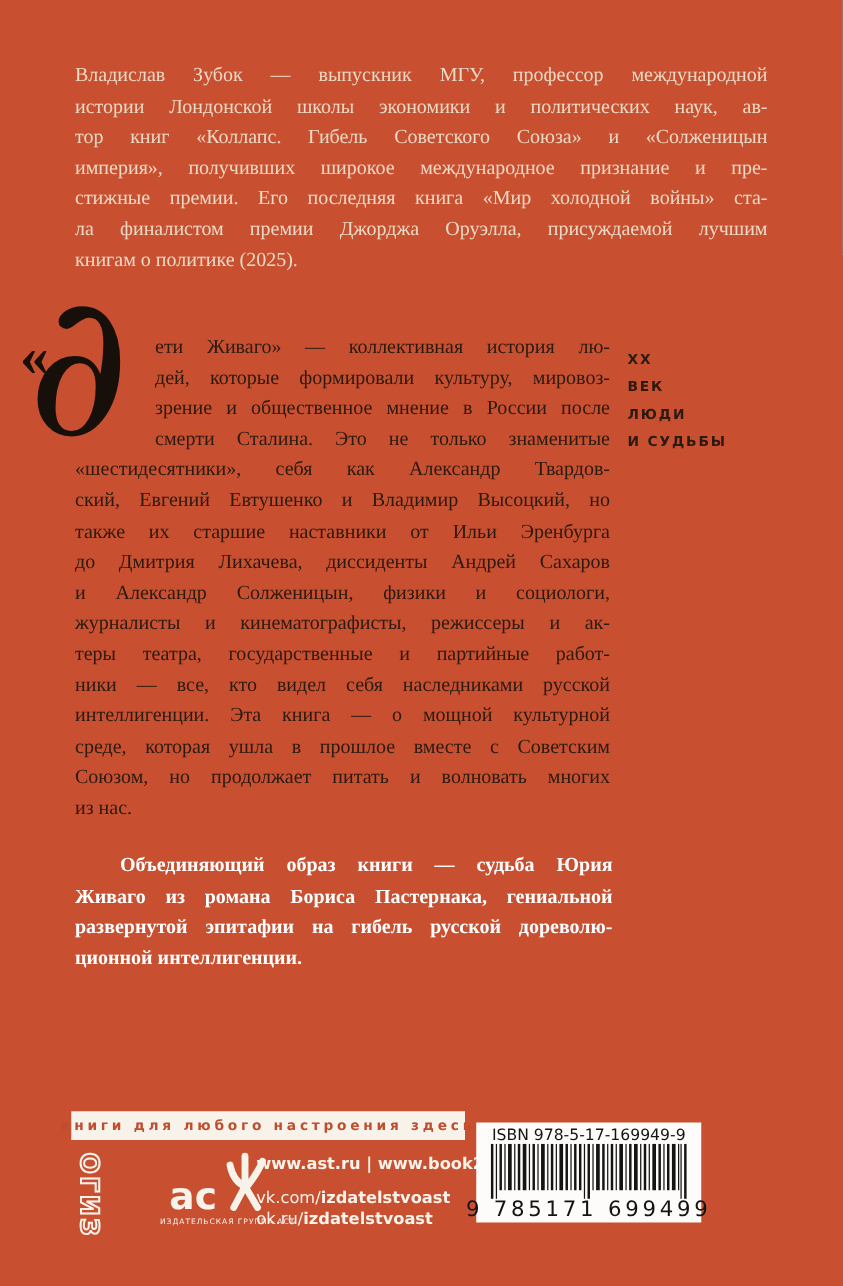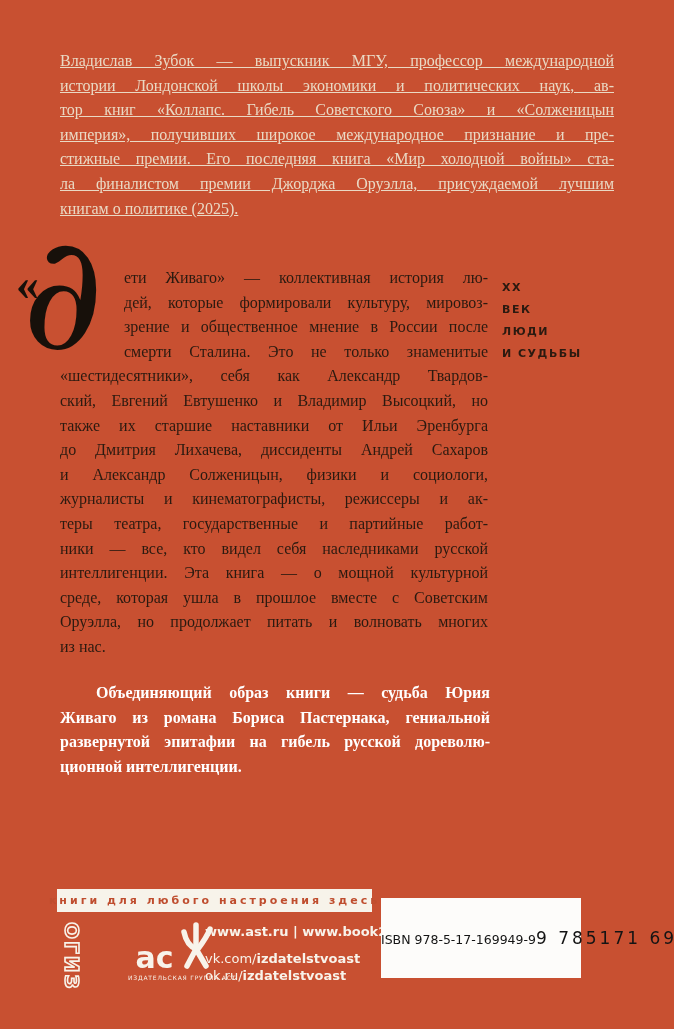--- a/index.html
+++ b/index.html
@@ -65,38 +65,38 @@
 
   .links {
     position:absolute; left:205px; top:924px;
     font-family:"DejaVu Sans","Liberation Sans",sans-serif; font-size:13px;
   }
   .links .l1 { font-weight:bold; margin-bottom:11px; }
   .links .lrow { line-height:17px; }
   .links b { font-weight:bold; }
 
   .barcode {
-    position:absolute; left:381px; top:898px; width:200px; height:80px;
-    display:flex; flex-direction:row; align-items:center; padding-top:2px;
+    position:absolute; left:381px; top:898px; width:180px; height:80px;
+    display:flex; flex-direction:column; align-items:center; padding-top:2px;
   }
   .isbn {
     font-family:"DejaVu Sans","Liberation Sans",sans-serif;
     font-size:12.5px; line-height:15px; white-space:nowrap;
   }
   .digits {
     font-family:"DejaVu Sans","Liberation Sans",sans-serif;
     font-size:17px; letter-spacing:3px; margin-top:-2px; white-space:nowrap;
   }
 </style>
 </head>
 <body>
 
 <div class="page" style="background: rgb(200, 80, 49);">
 
-  <section class="para para1" style="color: rgb(234, 217, 196); text-decoration: underline;">
+  <section class="para para1" style="color: rgb(234, 217, 196);">
       <div class="tline">Владислав Зубок — выпускник МГУ, профессор международной</div>
       <div class="tline">истории Лондонской школы экономики и политических наук, ав-</div>
       <div class="tline">тор книг «Коллапс. Гибель Советского Союза» и «Солженицын</div>
       <div class="tline">империя», получивших широкое международное признание и пре-</div>
       <div class="tline">стижные премии. Его последняя книга «Мир холодной войны» ста-</div>
       <div class="tline">ла финалистом премии Джорджа Оруэлла, присуждаемой лучшим</div>
       <div class="tline tlast">книгам о политике (2025).</div>
     </section>
 
   <section class="para para2" style="color: rgb(43, 26, 16);">
@@ -111,21 +111,21 @@
       <div class="tline">«шестидесятники», себя как Александр Твардов-</div>
       <div class="tline">ский, Евгений Евтушенко и Владимир Высоцкий, но</div>
       <div class="tline">также их старшие наставники от Ильи Эренбурга</div>
       <div class="tline">до Дмитрия Лихачева, диссиденты Андрей Сахаров</div>
       <div class="tline">и Александр Солженицын, физики и социологи,</div>
       <div class="tline">журналисты и кинематографисты, режиссеры и ак-</div>
       <div class="tline">теры театра, государственные и партийные работ-</div>
       <div class="tline">ники — все, кто видел себя наследниками русской</div>
       <div class="tline">интеллигенции. Эта книга — о мощной культурной</div>
       <div class="tline">среде, которая ушла в прошлое вместе с Советским</div>
-      <div class="tline">Оруэлла, но продолжает питать и волновать многих</div>
+      <div class="tline">Союзом, но продолжает питать и волновать многих</div>
       <div class="tline tlast">из нас.</div>
     </section>
 
   <aside class="series-label" style="color: rgb(43, 26, 16);">
       <div class="tline">ХХ</div>
       <div class="tline">ВЕК</div>
       <div class="tline">ЛЮДИ</div>
       <div class="tline tlast">И СУДЬБЫ</div>
     </aside>
 

